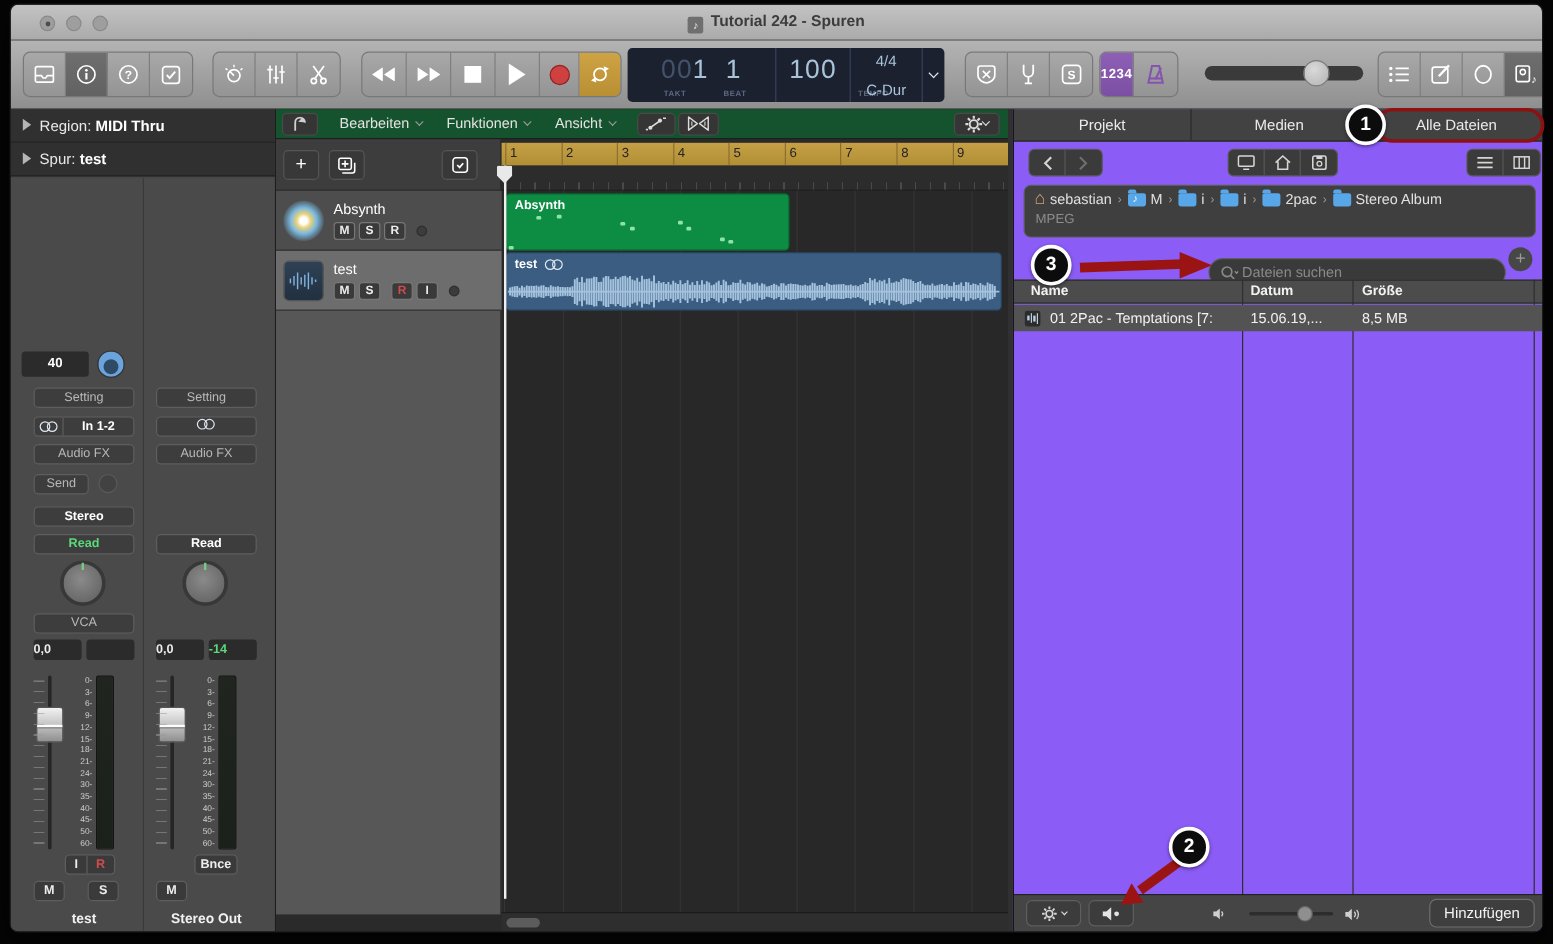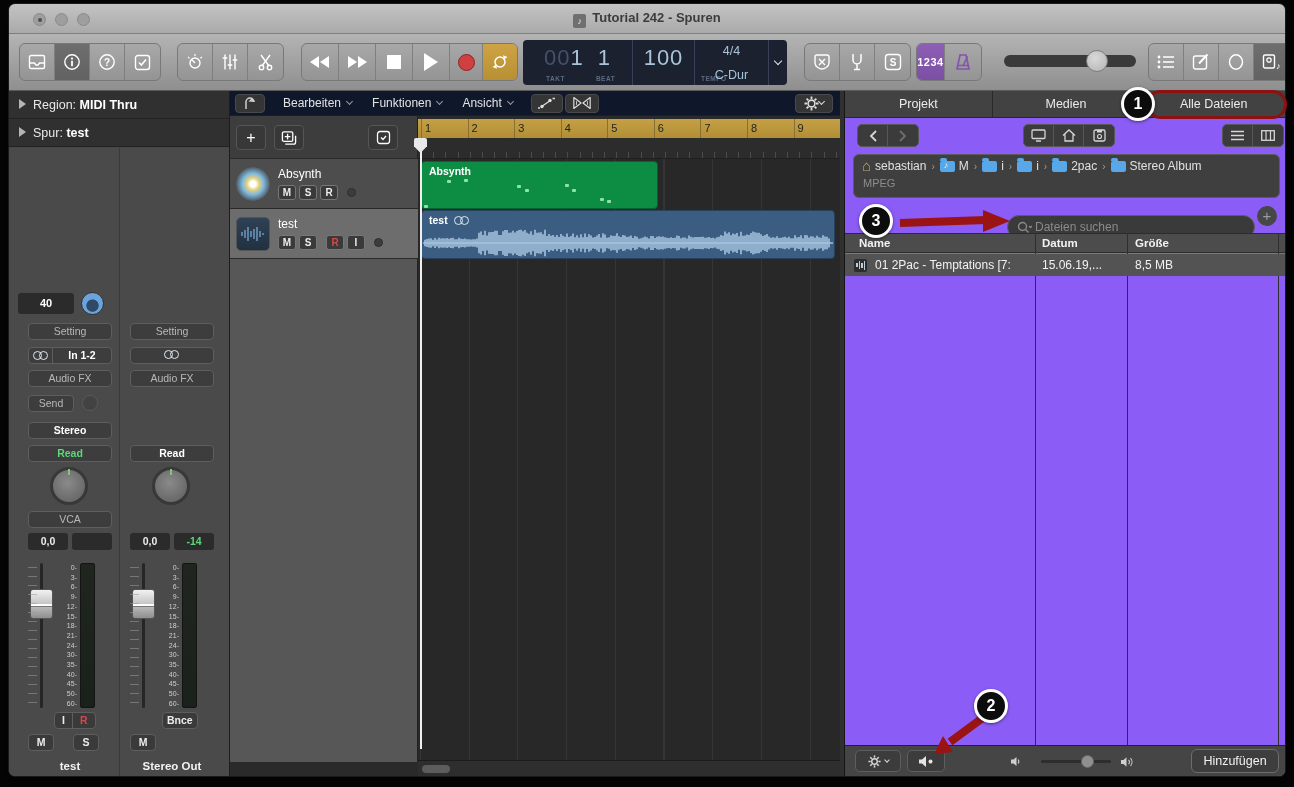--- a/index.html
+++ b/index.html
@@ -78,21 +78,21 @@
   .cs-el.split .seg2 { flex:1; color:#fff; font-weight:bold; }
   .cs-el.small { width:46px; }
   .sendknob { position:absolute; left:58px; width:16px; height:16px; border-radius:50%; background:#424242; border:1px solid #585858; }
   .green-t { color:#5ad87a !important; font-weight:bold; }
   .white-t { color:#fff !important; font-weight:bold; }
   .panknob { position:absolute; left:26px; width:38px; height:38px; border-radius:50%;
     background:radial-gradient(circle at 45% 40%, #8a8a8a, #6a6a6a 70%); border:3px solid #383838; }
   .panknob::after { content:""; position:absolute; left:50%; top:-1px; width:2px; height:6px; background:#79c97f; margin-left:-1px;}
   .valrow { position:absolute; left:4px; width:84px; display:flex; gap:4px; }
   .valbox { flex:1; height:17px; background:#2b2b2b; border-radius:3px; color:#ececec;
-    font-size:10.5px; font-weight:bold; text-align:center; line-height:17px; }
+    font-size:10.5px; font-weight:bold; text-align:left; line-height:17px; }
   .valbox.grn { color:#5ad87a; }
   .midibox { position:absolute; left:9px; top:145px; width:56px; height:21px; background:#2b2b2b;
     border-radius:3px; color:#fff; font-size:11px; font-weight:bold; text-align:center; line-height:21px; }
   .midiknob { position:absolute; left:72px; top:144px; width:23px; height:23px; border-radius:50%;
     background:radial-gradient(circle at 50% 60%, #2e4a66 35%, #6ba3dd 40%); border:1px solid #333; }
   .fader { position:absolute; left:2px; top:415px; width:88px; height:145px; display:flex; }
   .ftrack { position:relative; width:30px; height:100%; }
   .ftrack::before { content:""; position:absolute; left:14px; top:0; bottom:0; width:3px; background:#262626; border-radius:2px;}
   .ftrack::after { content:""; position:absolute; left:2px; top:4px; bottom:4px; width:9px;
     background:repeating-linear-gradient(#9a9a9a 0 1px, transparent 1px 9px); opacity:.55; }
@@ -108,21 +108,21 @@
     color:#ececec; font-size:10.5px; font-weight:bold; text-align:center; line-height:15px; padding:0 4px;}
   .irbtn { display:flex; border:1px solid #5e5e5e; border-radius:4px; overflow:hidden; background:#3a3a3a;
     font-size:10.5px; font-weight:bold; line-height:15px; height:17px;}
   .irbtn span { padding:0 7px; color:#ececec; }
   .irbtn span + span { border-left:1px solid #5e5e5e; color:#d04b4b; }
   .cs-name { position:absolute; left:0; width:92px; text-align:center; color:#f2f2f2;
     font-size:11.5px; font-weight:bold; }
 
   
   .trackarea { position:absolute; left:221px; top:0; width:610px; height:100%; background:#2a2a2a; }
-  .ta-menubar { position:absolute; left:0; top:0; width:100%; height:25px; background:#0f172a;
+  .ta-menubar { position:absolute; left:0; top:0; width:100%; height:25px; background:#14532d;
     border-bottom:1px solid #1e1e1e; display:flex; align-items:center; color:#e3e3e3; font-size:12px; }
   .mini-btn { height:19px; border:1px solid #4a4a4a; border-radius:4px; background:#353535;
     display:flex; align-items:center; justify-content:center; padding:0 6px; color:#dcdcdc; }
   .menu-item { display:flex; align-items:center; gap:6px; padding:0 10px; height:19px; }
   .menu-item .chev { width:5px; height:5px; color:#9a9a9a; }
   .ta-subbar { position:absolute; left:0; top:25px; width:188px; height:43px; background:#3d3d3d;
     border-bottom:1px solid #2a2a2a; border-right:1px solid #222; }
   .ta-subbar .mini-btn { position:absolute; top:9px; width:30px; height:25px; background:#383838; border-color:#555; color:#fff; font-size:16px;}
   .ruler { position:absolute; left:188px; top:28px; right:0; height:19px;
     background:linear-gradient(#c5a045,#b18e35); display:flex; padding-left:3px; }
@@ -312,21 +312,21 @@
       <div class="tbtn gold" style="width:34px">
             <svg class="ic" width="18" height="16" viewBox="0 0 18 16">
               <path d="M4 8a5 5 0 0 1 10 0M14 8a5 5 0 0 1-10 0" fill="none" stroke="#fff" stroke-width="1.5"></path>
               <polygon points="12,1.2 16.5,3 13,5.6" fill="#fff"></polygon>
               <polygon points="6,14.8 1.5,13 5,10.4" fill="#fff"></polygon>
             </svg>
           </div>
     </div>
 
     <div class="lcd">
-      <div class="lcd-sec" style="width:110px; text-align:center; padding-top:5px;">
+      <div class="lcd-sec" style="width:124px; text-align:center; padding-top:5px;">
         <span class="lcd-big"><span class="lcd-dim">00</span><span>1</span>&nbsp;&nbsp;<span>1</span></span>
         <span class="lcd-lab" style="left:-22px">TAKT</span>
         <span class="lcd-lab" style="left:28px">BEAT</span>
       </div>
       <div class="lcd-sec" style="width:62px; text-align:center; padding-top:5px;">
         <span class="lcd-big">100</span>
         <span class="lcd-lab">TEMPO</span>
       </div>
       <div class="lcd-sec" style="flex:1; text-align:center; padding-top:4px; font-size:12.5px;">
         <div>4/4</div>

